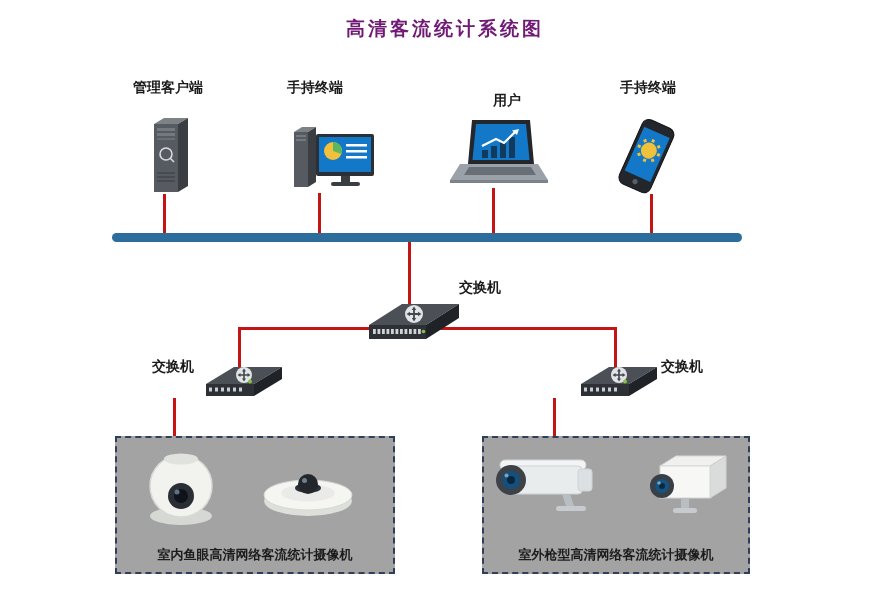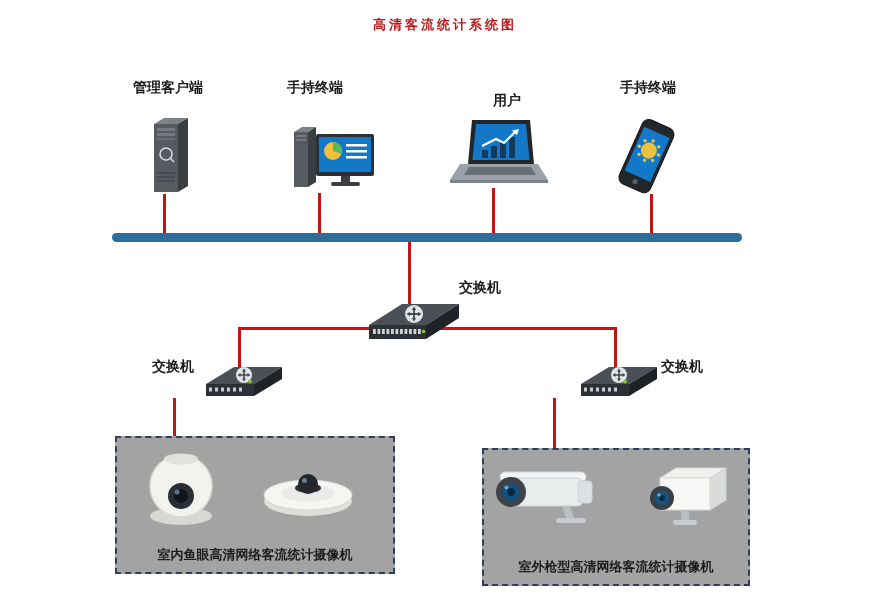--- a/index.html
+++ b/index.html
@@ -2,21 +2,21 @@
 <html><head>
 <meta charset="utf-8">
 <style>
   html,body{margin:0;padding:0;background:#ffffff;}
   .canvas{
     position:relative;width:890px;height:604px;background:#ffffff;overflow:hidden;
     font-family:"Liberation Sans","DejaVu Sans",sans-serif;color:#1b1b1b;
   }
   .title{
     position:absolute;top:16px;left:0;width:890px;text-align:center;
-    font-size:13px;font-weight:bold;letter-spacing:3px;color:#b91c1c;
+    font-size:19px;font-weight:bold;letter-spacing:3px;color:#701a75;
   }
   .label{position:absolute;font-size:14px;font-weight:600;white-space:nowrap;color:#1b1b1b;}
   .icon{position:absolute;display:block;line-height:0;}
   .line-v{position:absolute;width:3px;background:#c41414;}
   .line-h{position:absolute;height:3px;background:#c41414;}
   .bus{position:absolute;left:112px;top:233px;width:630px;height:9px;background:#2d6d9b;border-radius:5px;}
   .dashed-box{position:absolute;border:2px dashed #2f3e5a;background:#a3a3a3;}
   .box-label{
     position:absolute;bottom:8px;left:0;width:100%;text-align:center;
     font-size:13px;font-weight:600;white-space:nowrap;color:#1b1b1b;
@@ -218,21 +218,21 @@
         <ellipse cx="48" cy="41" rx="44" ry="15" fill="#f5f5f2" stroke="#d8dad6" stroke-width="1"></ellipse>
         <ellipse cx="48" cy="39" rx="27" ry="8.5" fill="#eaebe8"></ellipse>
         <ellipse cx="48" cy="34" rx="13" ry="5" fill="#2c3137"></ellipse>
         <circle cx="48" cy="30" r="10" fill="#23272c"></circle>
         <circle cx="44.5" cy="26.5" r="2.5" fill="#6b7f8e"></circle>
       </svg>
     </span>
     <div class="box-label">室内鱼眼高清网络客流统计摄像机</div>
   </div>
 
-  <div class="dashed-box" style="left:482px;top:448px;width:264px;height:134px;">
+  <div class="dashed-box" style="left:482px;top:436px;width:264px;height:134px;">
     <span class="icon" style="left:8px;top:12px;">
       <svg width="108" height="70" viewBox="0 0 108 70">
         <rect x="8" y="10" width="86" height="10" rx="5" fill="#f2f4f5" stroke="#d0d4d7" stroke-width="1"></rect>
         <rect x="14" y="16" width="76" height="28" rx="4" fill="#e9eced" stroke="#cfd3d6" stroke-width="1"></rect>
         <rect x="86" y="19" width="14" height="22" rx="3" fill="#dde0e2" stroke="#cfd3d6" stroke-width="1"></rect>
         <circle cx="19" cy="30" r="15" fill="#3c4248"></circle>
         <circle cx="19" cy="30" r="9" fill="#14507c"></circle>
         <circle cx="19" cy="30" r="4" fill="#0a2740"></circle>
         <circle cx="14.5" cy="25.5" r="2" fill="#7fa3bd"></circle>
         <polygon points="70,44 78,44 82,56 74,56" fill="#b9bec2"></polygon>

